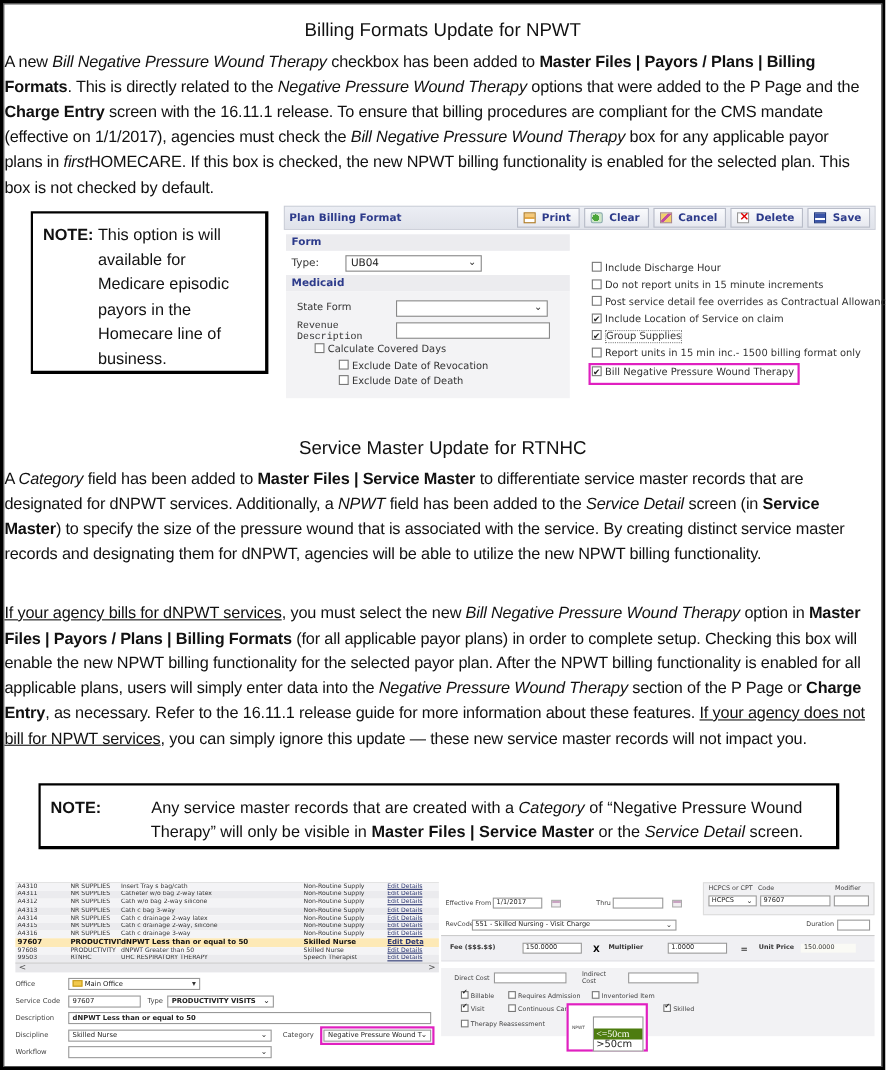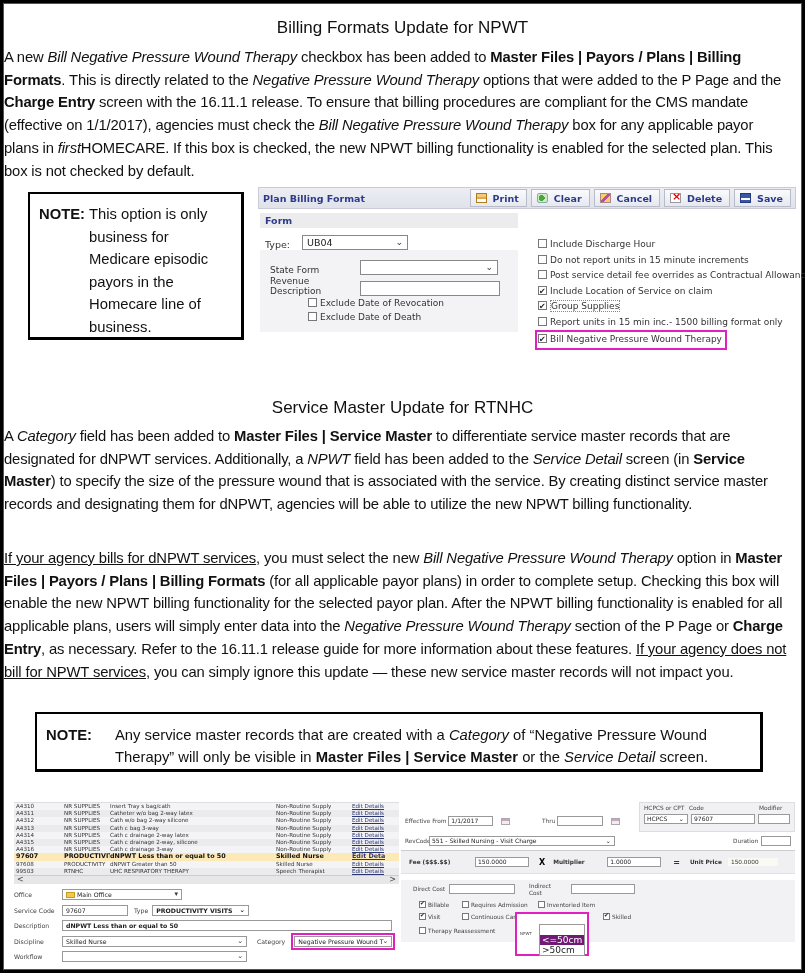--- a/index.html
+++ b/index.html
@@ -24,36 +24,36 @@
   .tb-btn { height: 18px; margin-right: 4px; border: 1px solid #b8bcc8; background: linear-gradient(#fafbfd, #e6e8ef); display: flex; align-items: center; padding: 0 7px 0 5px; font-size: 9.5px; color: #2c3a8a; font-weight: bold; }
   .tb-btn .ic { width: 11px; height: 10px; margin-right: 6px; display: inline-block; }
   .ic-print { background: linear-gradient(#f5c97a 0 40%, #e3a847 40% 60%, #fff 60%); border: 1px solid #b07a20; }
   .ic-clear { background: radial-gradient(circle at 40% 50%, #4aa53a 45%, #cfe8c6 46%); border-radius: 2px; border: 1px solid #8aa; }
   .ic-cancel { background: linear-gradient(135deg, #f2d06b 0 40%, #c24ba0 40% 60%, #f2d06b 60%); border: 1px solid #a88; }
   .ic-delete { background: #fff; border: 1px solid #999; position: relative; }
   .ic-delete::after { content: "×"; position: absolute; left: 1px; top: -4px; color: #d00; font-weight: bold; font-size: 11px; }
   .ic-save { background: linear-gradient(#3b55a8 0 55%, #fff 55% 80%, #3b55a8 80%); border: 1px solid #223a80; }
   .pbf-left { position: absolute; left: 2px; top: 26px; width: 258px; }
   .sec-hdr { background: #ececef; color: #2c3a8a; font-weight: bold; font-size: 9.5px; height: 15px; line-height: 15px; padding-left: 5px; }
-  .row { display: flex; align-items: flex-end; }
+  .row { display: flex; align-items: center; }
   .pbf-select { border: 1px solid #888; background: #fff; height: 15px; position: relative; font-size: 9.5px; padding-left: 4px; line-height: 13px; color: #222; }
   .pbf-select .chev { position: absolute; right: 4px; top: 0; font-size: 9px; color: #333; }
   .pbf-input { border: 1px solid #888; background: #fff; height: 15px; }
   .medicaid-body { background: #f3f3f5; padding: 5px 0 8px 10px; }
   .cb { display: inline-block; width: 9px; height: 9px; border: 1px solid #777; background: #fff; margin-right: 3px; position: relative; vertical-align: -1px; }
   .cb.on::after { content: "✔"; position: absolute; left: 0; top: -3px; font-size: 8px; color: #222; }
   .pbf-right { position: absolute; left: 280px; top: 50px; width: 258px; font-size: 9px; line-height: 15.5px; color: #333; }
   .pbf-right .it { white-space: nowrap; }
   .units-box { display: inline-block; width: 27px; height: 13px; background: #e5e5e8; border: 1px solid #ccc; vertical-align: middle; margin-left: 3px; }
   .npwt-hl { display: inline-block; border: 2px solid #e020c0; padding: 0 3px 0 1px; margin-left: -3px; }
 
   
   .note2 { position: absolute; left: 35px; top: 712px; width: 728px; height: 60px; border: 2px solid #000; border-right-width: 3px; border-bottom-width: 3px; padding: 10px 8px 0 9px; font-family: "Liberation Sans", sans-serif; font-size: 14.8px; line-height: 22px; }
   .note2 .lbl { font-weight: bold; float: left; width: 55px; }
-  .note2 .txt { margin-left: 69px; }
+  .note2 .txt { margin-left: 69px; text-align: center; }
 
   
   .sm-left { position: absolute; left: 14px; top: 802px; width: 385px; height: 164px; font-family: "DejaVu Sans", sans-serif; }
   .grid { width: 385px; border-top: 1px solid #ddd; }
   .grid-row { display: flex; height: 7.2px; font-size: 5.6px; line-height: 7.2px; color: #333; white-space: nowrap; overflow: hidden; }
   .grid-row:nth-child(odd) { background: #f4f4f6; }
   .grid-row:nth-child(even) { background: #ebebee; }
   .grid-row.sel { background: #fde9b6; font-weight: bold; color: #111; font-size: 6.4px; }
   .grid-row span { display: block; overflow: hidden; }
   .c1 { width: 50px; padding-left: 2px; }
@@ -75,33 +75,33 @@
   .rbox .chev { position: absolute; right: 3px; top: 0; font-size: 6.5px; }
   .cal { display: inline-block; width: 9px; height: 7px; background: linear-gradient(#c9a3c2 0 35%, #f1eef1 35%); border: 1px solid #aaa; vertical-align: middle; margin-left: 6px; }
   .hcpcs-panel { position: absolute; left: 238px; top: 0; width: 156px; height: 30px; background: #f1f1f3; border: 1px solid #ddd; padding: 2px 4px; }
   .fee-band { position: absolute; left: 0; top: 48px; width: 394px; height: 24px; background: #f0f0f3; border-top: 1px solid #ccc; border-bottom: 1px solid #e2e2e6; display: flex; align-items: center; padding-left: 8px; font-weight: bold; color: #333; }
   .cost-band { position: absolute; left: 0; top: 78px; width: 394px; height: 62px; background: #f2f2f4; }
   .cb-s { display: inline-block; width: 7px; height: 7px; border: 1px solid #777; background: #fff; margin-right: 2px; position: relative; vertical-align: -1px; }
   .cb-s.on::after { content: "✔"; position: absolute; left: 0; top: -3px; font-size: 6px; color: #222; }
   .npwt-dd { position: absolute; left: 114px; top: 110px; width: 74px; height: 44px; border: 2px solid #e020c0; background: #fff; }
   .dd-list { position: absolute; left: 22px; top: 10px; width: 46px; border: 1px solid #999; background: #fff; font-size: 9px; line-height: 10px; color: #222; }
   .dd-list .opt { padding-left: 2px; }
-  .dd-list .opt.sel { background: #701a75; color: #fff; }
+  .dd-list .opt.sel { background: #4d7c0f; color: #fff; font-family: Liberation Serif, serif; }
 </style>
 </head>
 <body>
 
 <div class="frame"></div>
 
 <div class="section-title" style="top:18px;">Billing Formats Update for NPWT</div>
 <div class="para" style="top:46px;">A new <i>Bill Negative Pressure Wound Therapy</i> checkbox has been added to <b>Master Files | Payors / Plans | Billing Formats</b>. This is directly related to the <i>Negative Pressure Wound Therapy</i> options that were added to the P Page and the <b>Charge Entry</b> screen with the 16.11.1 release. To ensure that billing procedures are compliant for the CMS mandate (effective on 1/1/2017), agencies must check the <i>Bill Negative Pressure Wound Therapy</i> box for any applicable payor plans in <i>first</i>HOMECARE. If this box is checked, the new NPWT billing functionality is enabled for the selected plan. This box is not checked by default.</div>
 
 <div class="note1">
   <div class="lbl">NOTE:</div>
-  <div class="txt">This option is only business for Medicare episodic payors in the Homecare line of business.</div>
+  <div class="txt">This option is will available for Medicare episodic payors in the Homecare line of business.</div>
 </div>
 
 <div class="pbf">
   <div class="pbf-header">
     <div class="pbf-title">Plan Billing Format</div>
     <div class="tb-btn">
         <span class="ic ic-print"></span>
         <span>Print</span>
       </div>
     <div class="tb-btn">
@@ -119,31 +119,33 @@
     <div class="tb-btn">
         <span class="ic ic-save"></span>
         <span>Save</span>
       </div>
   </div>
 
   <div class="pbf-left">
     <div class="sec-hdr">Form</div>
     <div class="row" style="height:22px; padding-left:5px;">
       <span style="width:37px; font-size:9.5px;">Type:</span>
-      <div class="pbf-select" style="width:106px;"><span>UB04</span><span class="chev">⌄</span></div>
-    </div>
+      <div class="pbf-select" style="width:124px;margin-left:12px;"><span>UB04</span><span class="chev">⌄</span></div>
+    </div>
+    <div class="sec-hdr">Medicaid</div>
     <div class="medicaid-body">
       <div class="row" style="height:20px;">
         <span style="width:90px;">State Form</span>
         <div class="pbf-select" style="width:138px;"><span></span><span class="chev">⌄</span></div>
       </div>
       <div class="row" style="height:21px;">
-        <span style="width:90px;">Revenue Description</span>
+        <span style="width:90px;font-family:Liberation Mono, monospace;">Revenue Description</span>
         <div class="pbf-input" style="width:140px;"></div>
       </div>
+      <div style="padding-left:16px; height:15px; line-height:15px;"><span class="cb"></span><span>Calculate Covered Days</span></div>
       <div style="padding-left:38px; height:14px; line-height:14px;"><span class="cb"></span><span>Exclude Date of Revocation</span></div>
       <div style="padding-left:38px; height:14px; line-height:14px;"><span class="cb"></span><span>Exclude Date of Death</span></div>
     </div>
   </div>
 
   <div class="pbf-right">
     <div class="it"><span class="cb"></span><span>Include Discharge Hour</span></div>
     <div class="it"><span class="cb"></span><span>Do not report units in 15 minute increments</span></div>
     <div class="it"><span class="cb"></span><span>Post service detail fee overrides as Contractual Allowance</span></div>
     <div class="it"><span class="cb on"></span><span>Include Location of Service on claim</span></div>

